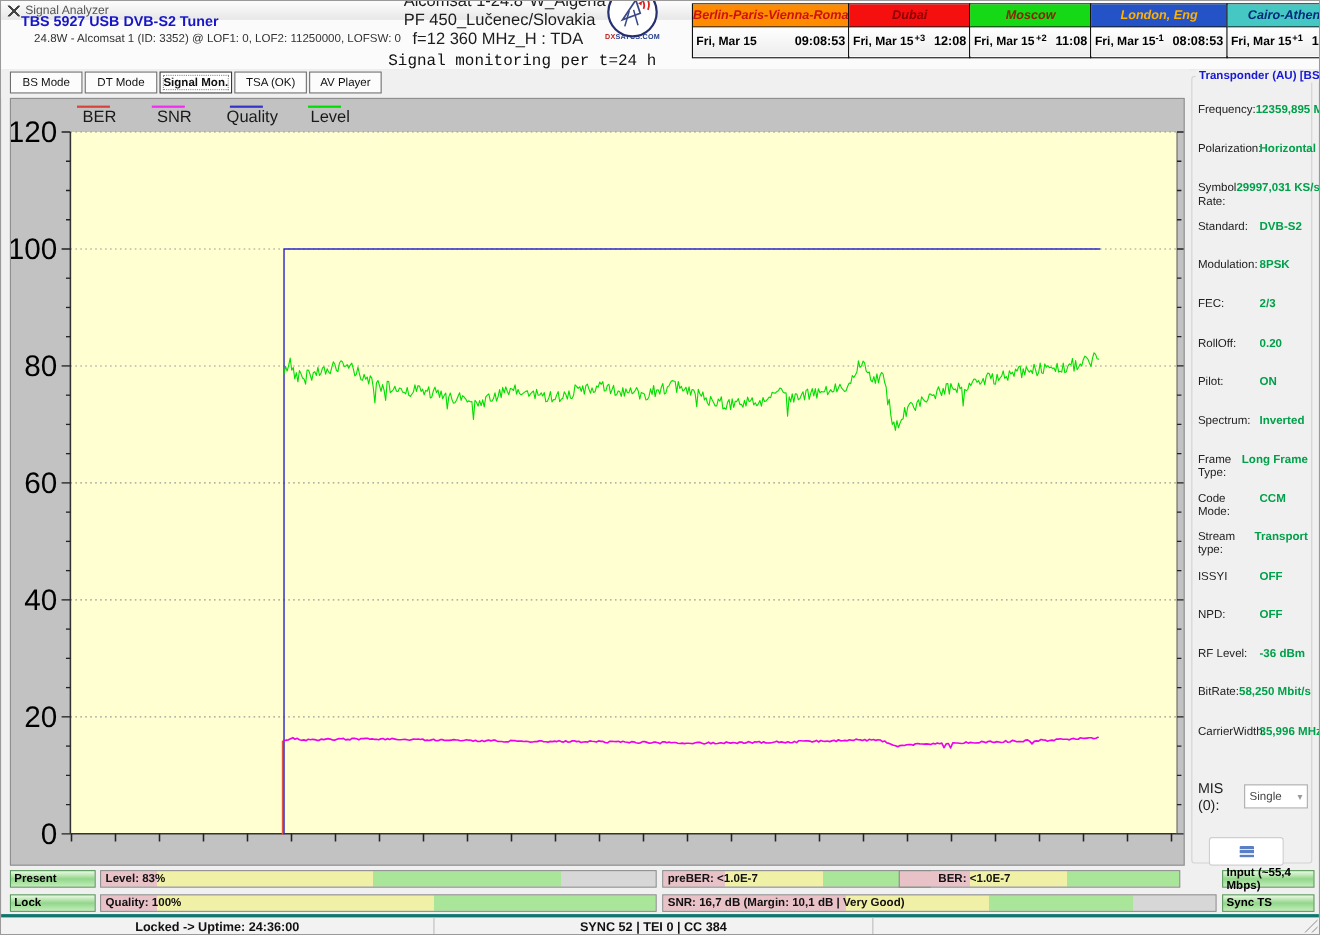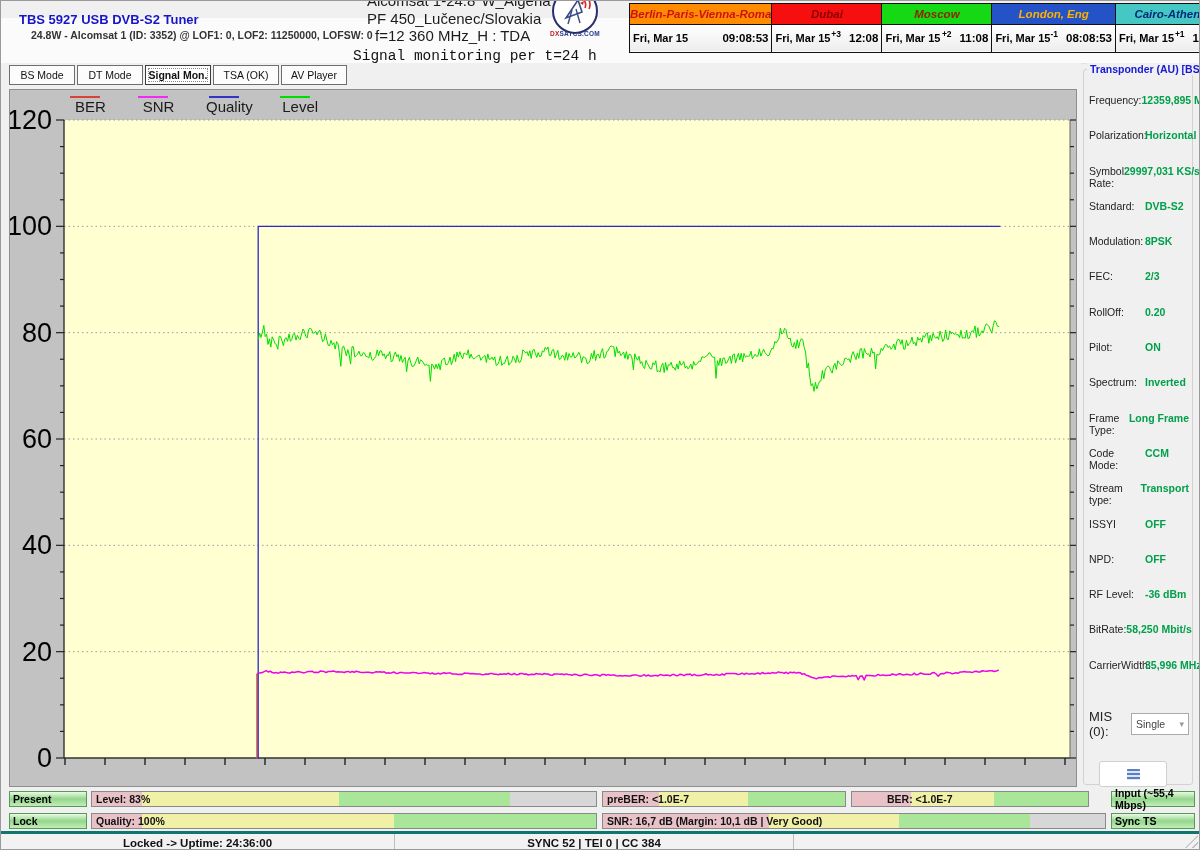--- a/index.html
+++ b/index.html
@@ -9,21 +9,21 @@
   .titlebar{position:absolute;left:0;top:0;width:100%;height:17px;background:linear-gradient(180deg,#fdfdfd,#e7e7e7);border-bottom:1px solid #dcdcdc;display:flex;align-items:center;}
   .appicon{width:11px;height:10px;margin:0 5px 0 6px;position:relative;}
   .appicon:before,.appicon:after{content:"";position:absolute;left:0;top:0;width:11px;height:10px;}
   .appicon:before{background:linear-gradient(45deg,transparent 44%,#444 44%,#444 56%,transparent 56%);}
   .appicon:after{background:linear-gradient(135deg,transparent 44%,#444 44%,#444 56%,transparent 56%);}
   .apptitle{font-size:11px;color:#555;}
 
   
   .header{position:absolute;left:0;top:17px;width:100%;height:45px;background:#fbfbfb;border-bottom:1px solid #e3e3e3;}
   .tunername{position:absolute;left:18px;top:11px;font-size:13px;font-weight:bold;color:#1616c8;}
-  .tunerdetails{position:absolute;left:30px;top:28px;font-size:10.5px;color:#333;font-weight:bold;}
+  .tunerdetails{position:absolute;left:30px;top:28px;font-size:10.5px;color:#333;}
   .centerinfo{position:absolute;left:366px;top:-9px;width:230px;font-size:15px;color:#1c1c1c;line-height:17.5px;}
   .centerinfo div:nth-child(3){padding-left:8px;}
   .monitoring{position:absolute;left:352px;top:47px;font-size:14.5px;color:#111;font-family:Liberation Mono, monospace;}
 
   
   .logo{position:absolute;left:546px;top:-13px;width:56px;height:56px;text-align:center;}
   .logo .circle{width:42px;height:42px;margin:0 auto;border:2px solid #27306e;border-radius:50%;background:#fff;position:relative;overflow:hidden;}
   .logo .txt{font-size:6.5px;font-weight:bold;color:#c02020;letter-spacing:.2px;margin-top:-4px;}
   .logo .txt b{color:#27408e;}
 
@@ -72,20 +72,24 @@
   
   .statusbar{position:absolute;left:0;top:830px;width:100%;height:18px;background:#f2f2f2;border-top:3px solid #0f766e;display:flex;}
   .statussec{display:flex;align-items:center;justify-content:center;font-size:11.5px;font-weight:bold;color:#111;border-right:1px solid #bdbdbd;box-sizing:border-box;height:100%;}
   .grip{position:absolute;right:1px;bottom:1px;width:13px;height:13px;background:repeating-linear-gradient(135deg,#bdbdbd 0 1.5px,#f2f2f2 1.5px 4.5px);clip-path:polygon(100% 0,100% 100%,0 100%);}
 </style>
 </head>
 <body>
 
 <div id="win">
 
+  <div class="titlebar">
+    <span class="appicon"></span>
+    <span class="apptitle">Signal Analyzer</span>
+  </div>
 
   <div class="header"></div>
   <div class="tunername">TBS 5927 USB DVB-S2 Tuner</div>
   <div class="tunerdetails">24.8W - Alcomsat 1 (ID: 3352) @ LOF1: 0, LOF2: 11250000, LOFSW: 0</div>
 
   <div class="centerinfo">
     <div>Alcomsat 1-24.8°W_Algeria</div>
     <div>PF 450_Lučenec/Slovakia</div>
     <div>f=12 360 MHz_H : TDA</div>
   </div>
@@ -361,21 +365,21 @@
     </div>
   </div>
 
   <div class="badge" style="left:8px;top:790px;width:78px;">Present</div>
   <div class="pbar" style="left: 90px; top: 790px; width: 506px; background: linear-gradient(90deg, rgb(233, 194, 200) 0%, rgb(233, 194, 200) 10%, rgb(240, 240, 166) 10%, rgb(240, 240, 166) 49%, rgb(169, 230, 154) 49%, rgb(169, 230, 154) 83%, rgb(215, 215, 215) 83%, rgb(215, 215, 215) 100%);">
       <span>Level: 83%</span>
     </div>
   <div class="pbar" style="left: 601px; top: 790px; width: 244px; background: linear-gradient(90deg, rgb(233, 194, 200) 0%, rgb(233, 194, 200) 23%, rgb(240, 240, 166) 23%, rgb(240, 240, 166) 60%, rgb(169, 230, 154) 60%, rgb(169, 230, 154) 100%);">
       <span>preBER: &lt;1.0E-7</span>
     </div>
-  <div class="pbar" style="left: 850px; top: 790px; width: 238px; background: linear-gradient(90deg, rgb(233, 194, 200) 0%, rgb(233, 194, 200) 25%, rgb(240, 240, 166) 25%, rgb(240, 240, 166) 60%, rgb(169, 230, 154) 60%, rgb(169, 230, 154) 100%); padding-left: 35px;">
+  <div class="pbar" style="left: 816px; top: 790px; width: 256px; background: linear-gradient(90deg, rgb(233, 194, 200) 0%, rgb(233, 194, 200) 25%, rgb(240, 240, 166) 25%, rgb(240, 240, 166) 60%, rgb(169, 230, 154) 60%, rgb(169, 230, 154) 100%); padding-left: 35px;">
       <span>BER: &lt;1.0E-7</span>
     </div>
   <div class="badge" style="left:1110px;top:790px;width:84px;">Input (~55,4 Mbps)</div>
 
   <div class="badge" style="left:8px;top:812px;width:78px;">Lock</div>
   <div class="pbar" style="left: 90px; top: 812px; width: 506px; background: linear-gradient(90deg, rgb(233, 194, 200) 0%, rgb(233, 194, 200) 10%, rgb(240, 240, 166) 10%, rgb(240, 240, 166) 60%, rgb(169, 230, 154) 60%, rgb(169, 230, 154) 100%);">
       <span>Quality: 100%</span>
     </div>
   <div class="pbar" style="left: 601px; top: 812px; width: 504px; background: linear-gradient(90deg, rgb(233, 194, 200) 0%, rgb(233, 194, 200) 33%, rgb(240, 240, 166) 33%, rgb(240, 240, 166) 59%, rgb(169, 230, 154) 59%, rgb(169, 230, 154) 85%, rgb(215, 215, 215) 85%, rgb(215, 215, 215) 100%);">
       <span>SNR: 16,7 dB (Margin: 10,1 dB | Very Good)</span>

